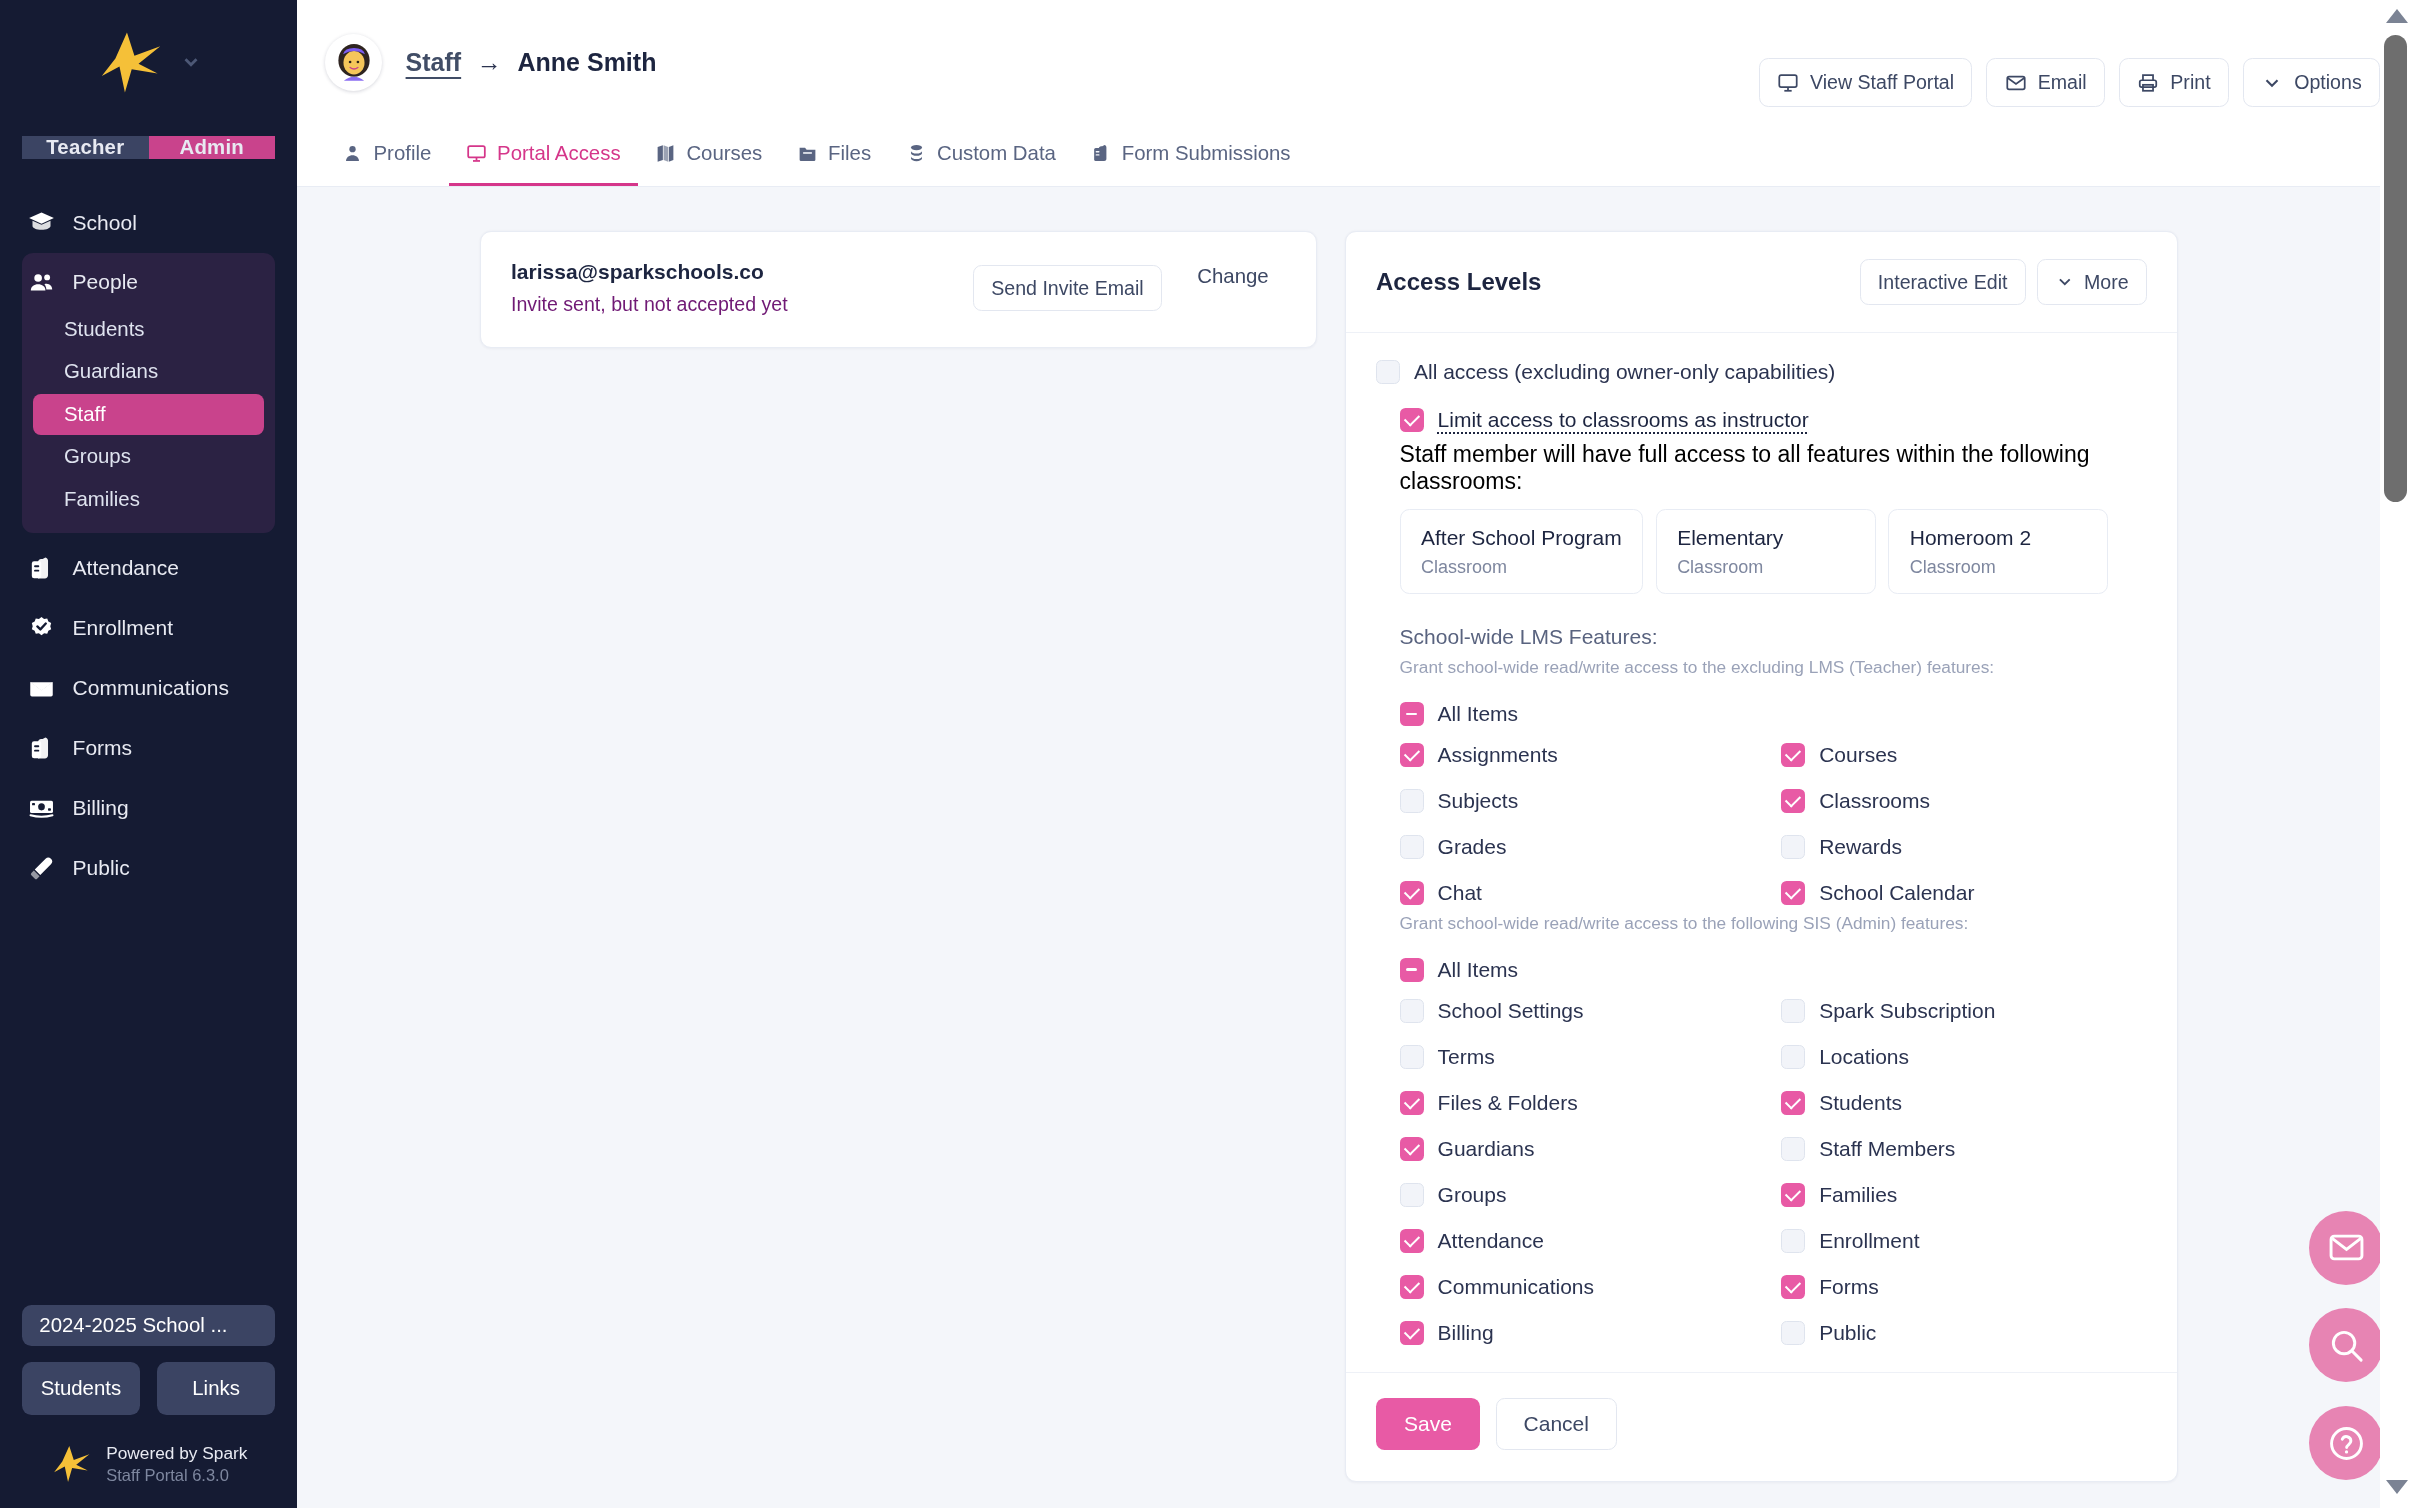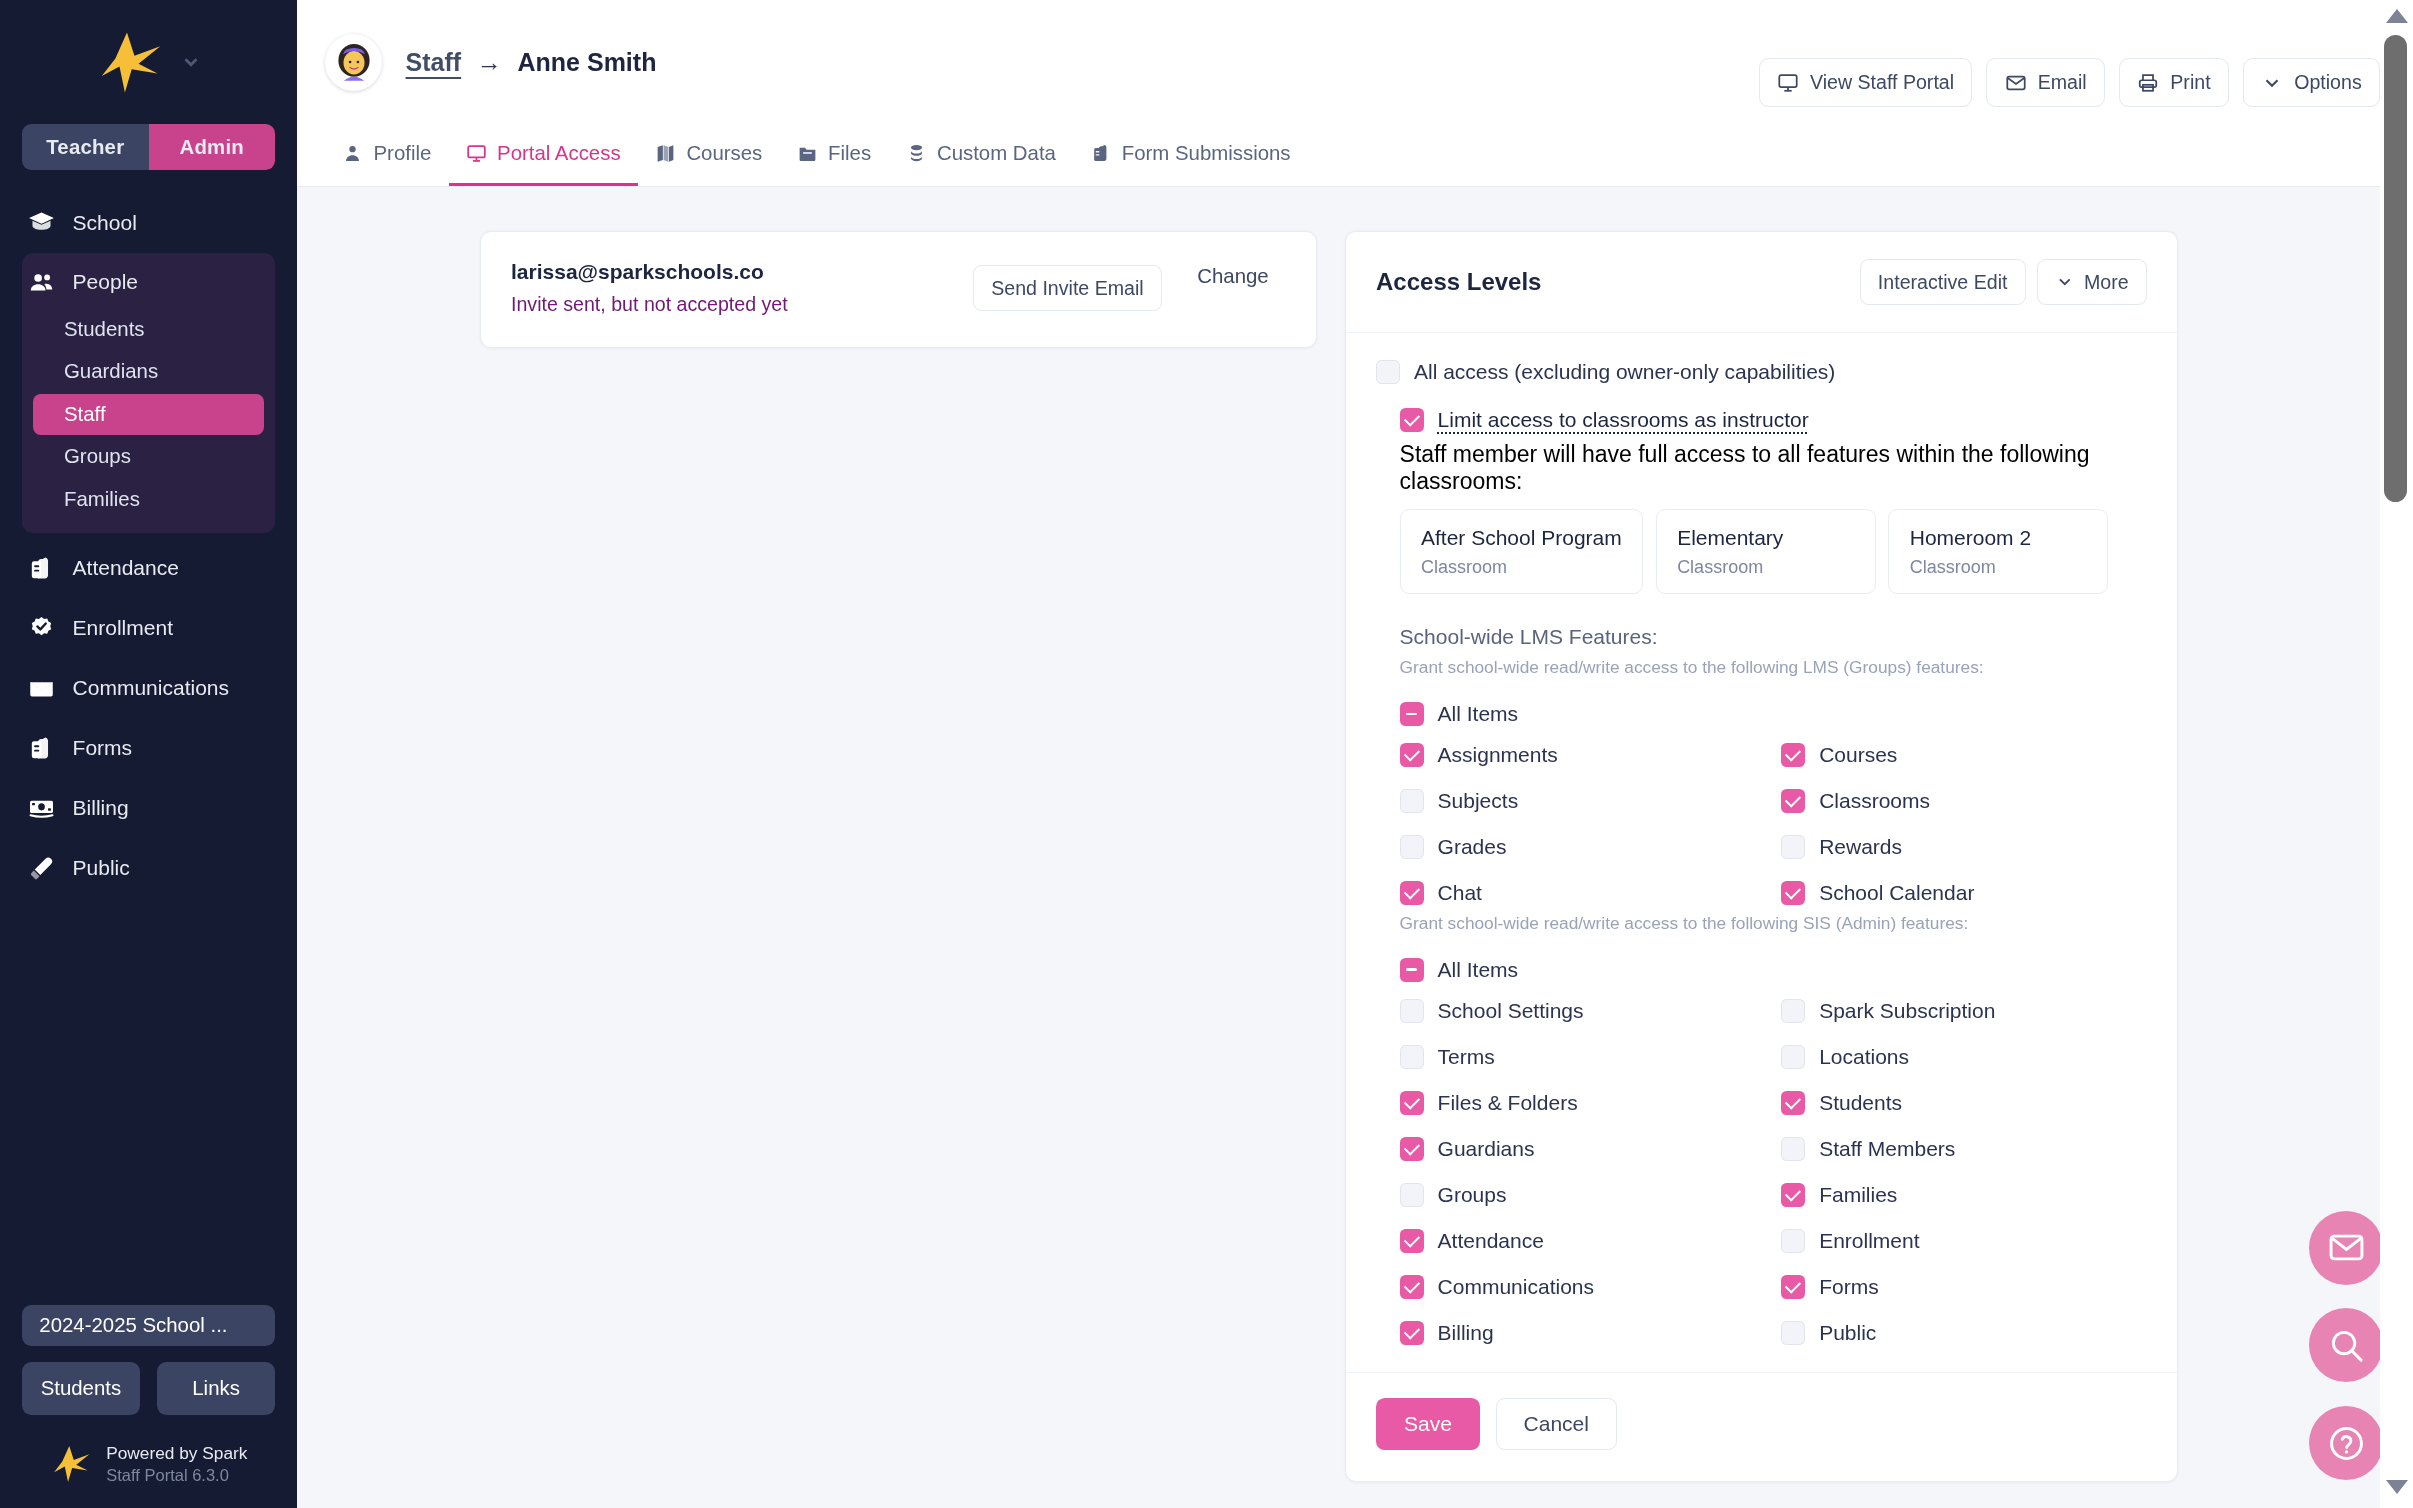--- a/index.html
+++ b/index.html
@@ -21,20 +21,21 @@
   .logo-row {
     height: 124px; display: flex; align-items: center;
     justify-content: center; gap: 17.3px;
   }
   .star-logo { width: 68px; height: 63px; display: block; }
   .logo-caret { width: 22px; height: 22px; color: #4d5876; }
 
   .role-toggle {
     margin: 0 22px 28px; display: flex; border-radius: 9.4px; overflow: hidden;
     height: 46px;
+    align-items: center;
   }
   .role-btn {
     flex: 1; display: flex; align-items: center; justify-content: center;
     font-size: 20.4px; font-weight: bold; color: #e8eaf2; cursor: pointer;
     letter-spacing: 0.2px;
   }
   .role-btn.inactive { background: #3b4463; }
   .role-btn.active { background: #c9438c; }
 
   .nav-top { padding: 0 22px; }
@@ -520,21 +521,21 @@
                 <div class="chip-name">Elementary</div>
                 <div class="chip-sub">Classroom</div>
               </div>
               <div class="chip">
                 <div class="chip-name">Homeroom 2</div>
                 <div class="chip-sub">Classroom</div>
               </div>
             </div>
 
             <div class="sec-title">School-wide LMS Features:</div>
-            <div class="sec-sub">Grant school-wide read/write access to the following LMS (Groups) features:</div>
+            <div class="sec-sub">Grant school-wide read/write access to the excluding LMS (Teacher) features:</div>
             <div class="chk-line all-items">
               <span class="chk indet"></span>
               <span class="chk-label">All Items</span>
             </div>
             <div class="grid2">
               <div class="chk-line">
                 <span class="chk on"></span>
                 <span class="chk-label">Assignments</span>
               </div>
               <div class="chk-line">

